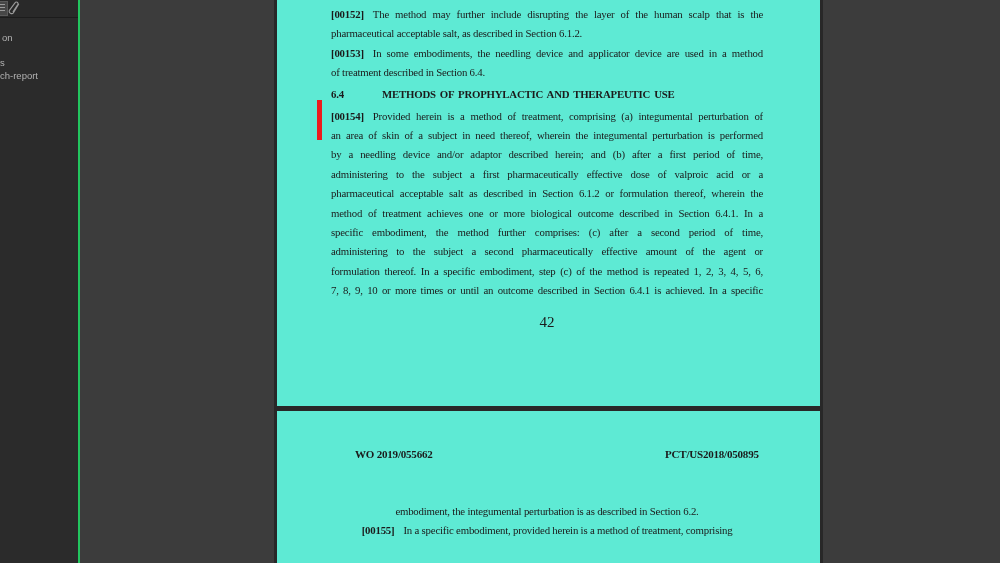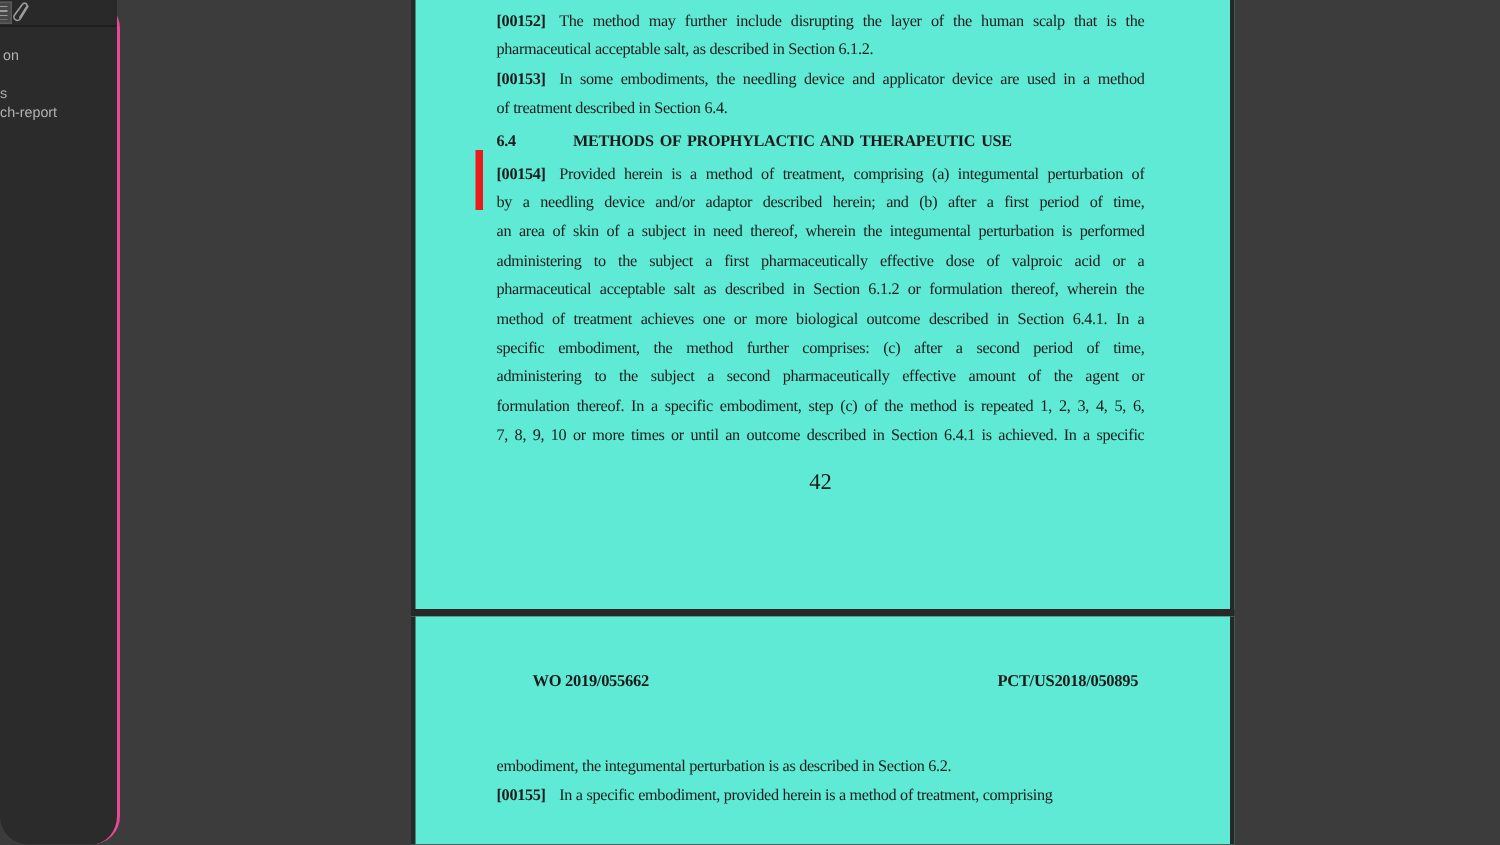--- a/index.html
+++ b/index.html
@@ -9,22 +9,21 @@
     overflow: hidden;
     font-family: "Liberation Sans", sans-serif;
   }
   #stage { position: relative; width: 1000px; height: 563px; }
 
   
   .sidebar {
     position: absolute; left: 0; top: 0;
     width: 78px; height: 563px;
     background: #2b2b2b;
-    border-right: 2px solid #ec4899;
-    border-radius: 19px;
+    border-right: 2px solid #22c55e;
   }
   .sidebar-topbar {
     position: absolute; left: 0; top: 0; right: 0;
     height: 17px;
     background: #292929;
     border-bottom: 1px solid #1c1c1c;
   }
   .tab-thumbnails {
     position: absolute; left: -5px; top: 1px;
     width: 13px; height: 15px;
@@ -66,21 +65,21 @@
   }
 
   .text-block {
     position: absolute; left: 54px; width: 432px;
     font-family: "Liberation Serif", serif;
     font-size: 10.8px;
     letter-spacing: -0.2px;
     color: #1b1b1b;
   }
   .tb1 { top: 5px; }
-  .tb2 { top: 91px; }
+  .tb2 { top: 91px; text-align: center; }
 
   .line {
     height: 19.4px; line-height: 19.4px;
     white-space: nowrap;
   }
   .line.j {
     white-space: normal;
     text-align: justify;
     text-align-last: justify;
     overflow: hidden;
@@ -143,22 +142,22 @@
       <div class="line j"><span class="tag">[00152]</span><span>The method may further include disrupting the layer of the human scalp that is the</span></div>
       <div class="line"><span class="tag"></span><span>pharmaceutical acceptable salt, as described in Section 6.1.2.</span></div>
       <div class="line j"><span class="tag">[00153]</span><span>In some embodiments, the needling device and applicator device are used in a method</span></div>
       <div class="line"><span class="tag"></span><span>of treatment described in Section 6.4.</span></div>
 
       <div class="heading">
         <span class="hnum">6.4</span><span>METHODS OF PROPHYLACTIC AND THERAPEUTIC USE</span>
       </div>
 
       <div class="line j"><span class="tag">[00154]</span><span>Provided herein is a method of treatment, comprising (a) integumental perturbation of</span></div>
+      <div class="line j"><span class="tag"></span><span>an area of skin of a subject in need thereof, wherein the integumental perturbation is performed</span></div>
       <div class="line j"><span class="tag"></span><span>by a needling device and/or adaptor described herein; and (b) after a first period of time,</span></div>
-      <div class="line j"><span class="tag"></span><span>an area of skin of a subject in need thereof, wherein the integumental perturbation is performed</span></div>
       <div class="line j"><span class="tag"></span><span>administering to the subject a first pharmaceutically effective dose of valproic acid or a</span></div>
       <div class="line j"><span class="tag"></span><span>pharmaceutical acceptable salt as described in Section 6.1.2 or formulation thereof, wherein the</span></div>
       <div class="line j"><span class="tag"></span><span>method of treatment achieves one or more biological outcome described in Section 6.4.1. In a</span></div>
       <div class="line j"><span class="tag"></span><span>specific embodiment, the method further comprises: (c) after a second period of time,</span></div>
       <div class="line j"><span class="tag"></span><span>administering to the subject a second pharmaceutically effective amount of the agent or</span></div>
       <div class="line j"><span class="tag"></span><span>formulation thereof. In a specific embodiment, step (c) of the method is repeated 1, 2, 3, 4, 5, 6,</span></div>
       <div class="line j"><span class="tag"></span><span>7, 8, 9, 10 or more times or until an outcome described in Section 6.4.1 is achieved. In a specific</span></div>
 
       <div class="pagenum">42</div>
     </div>

